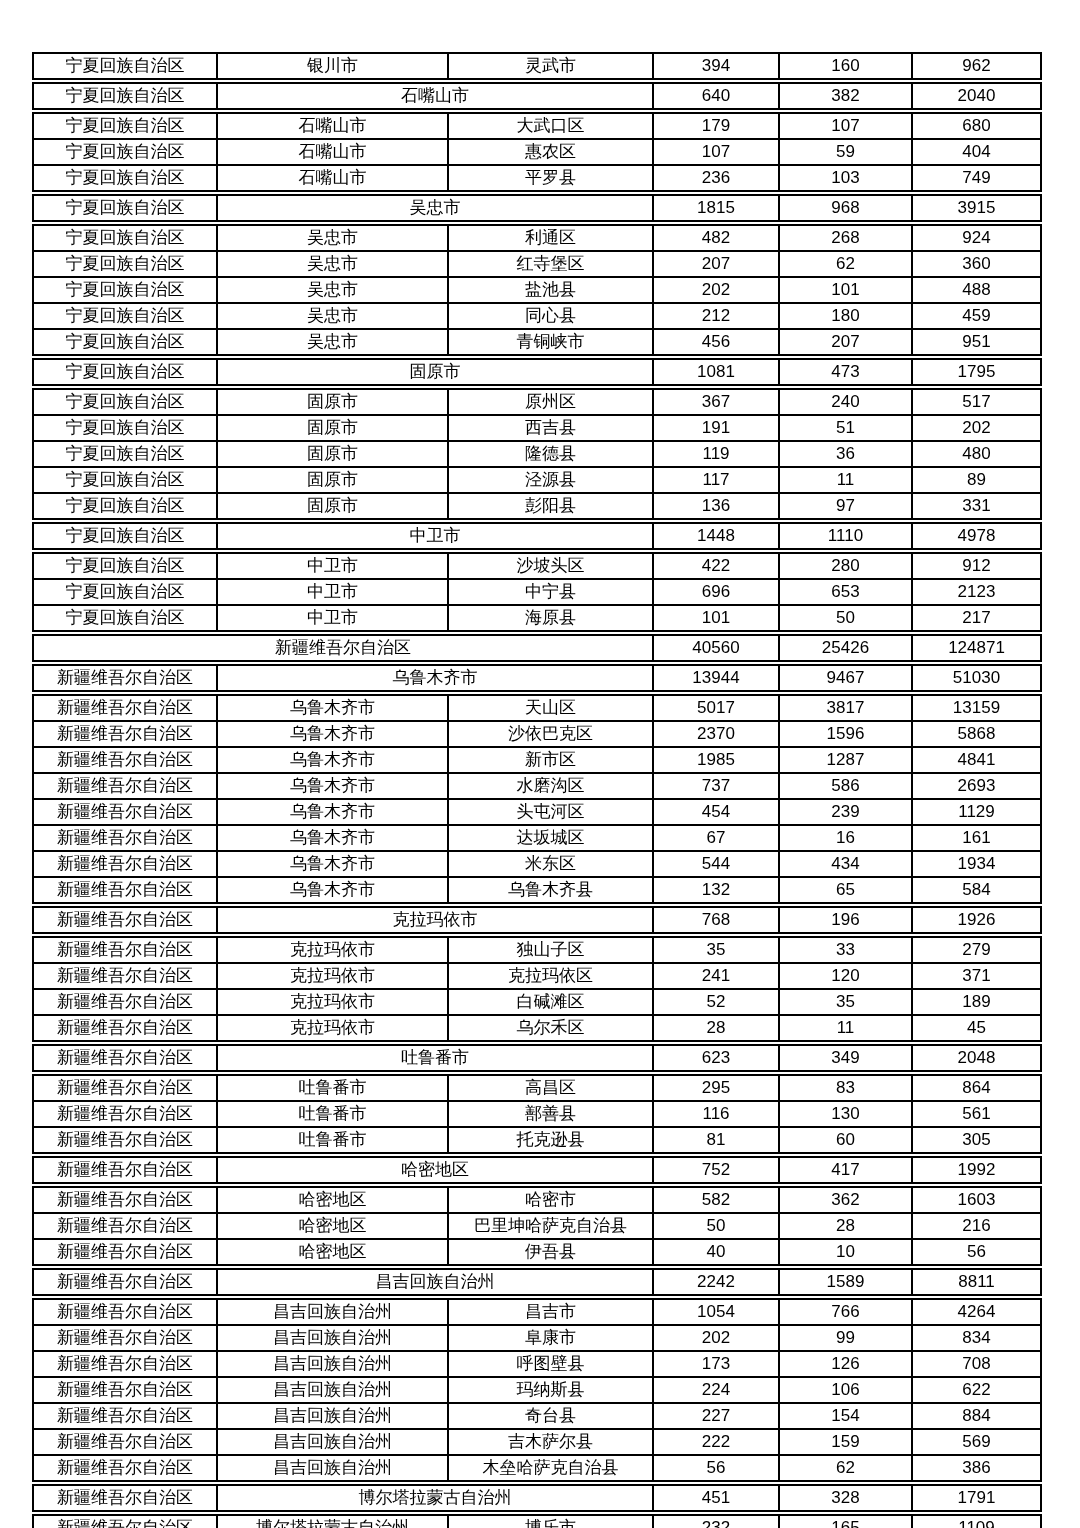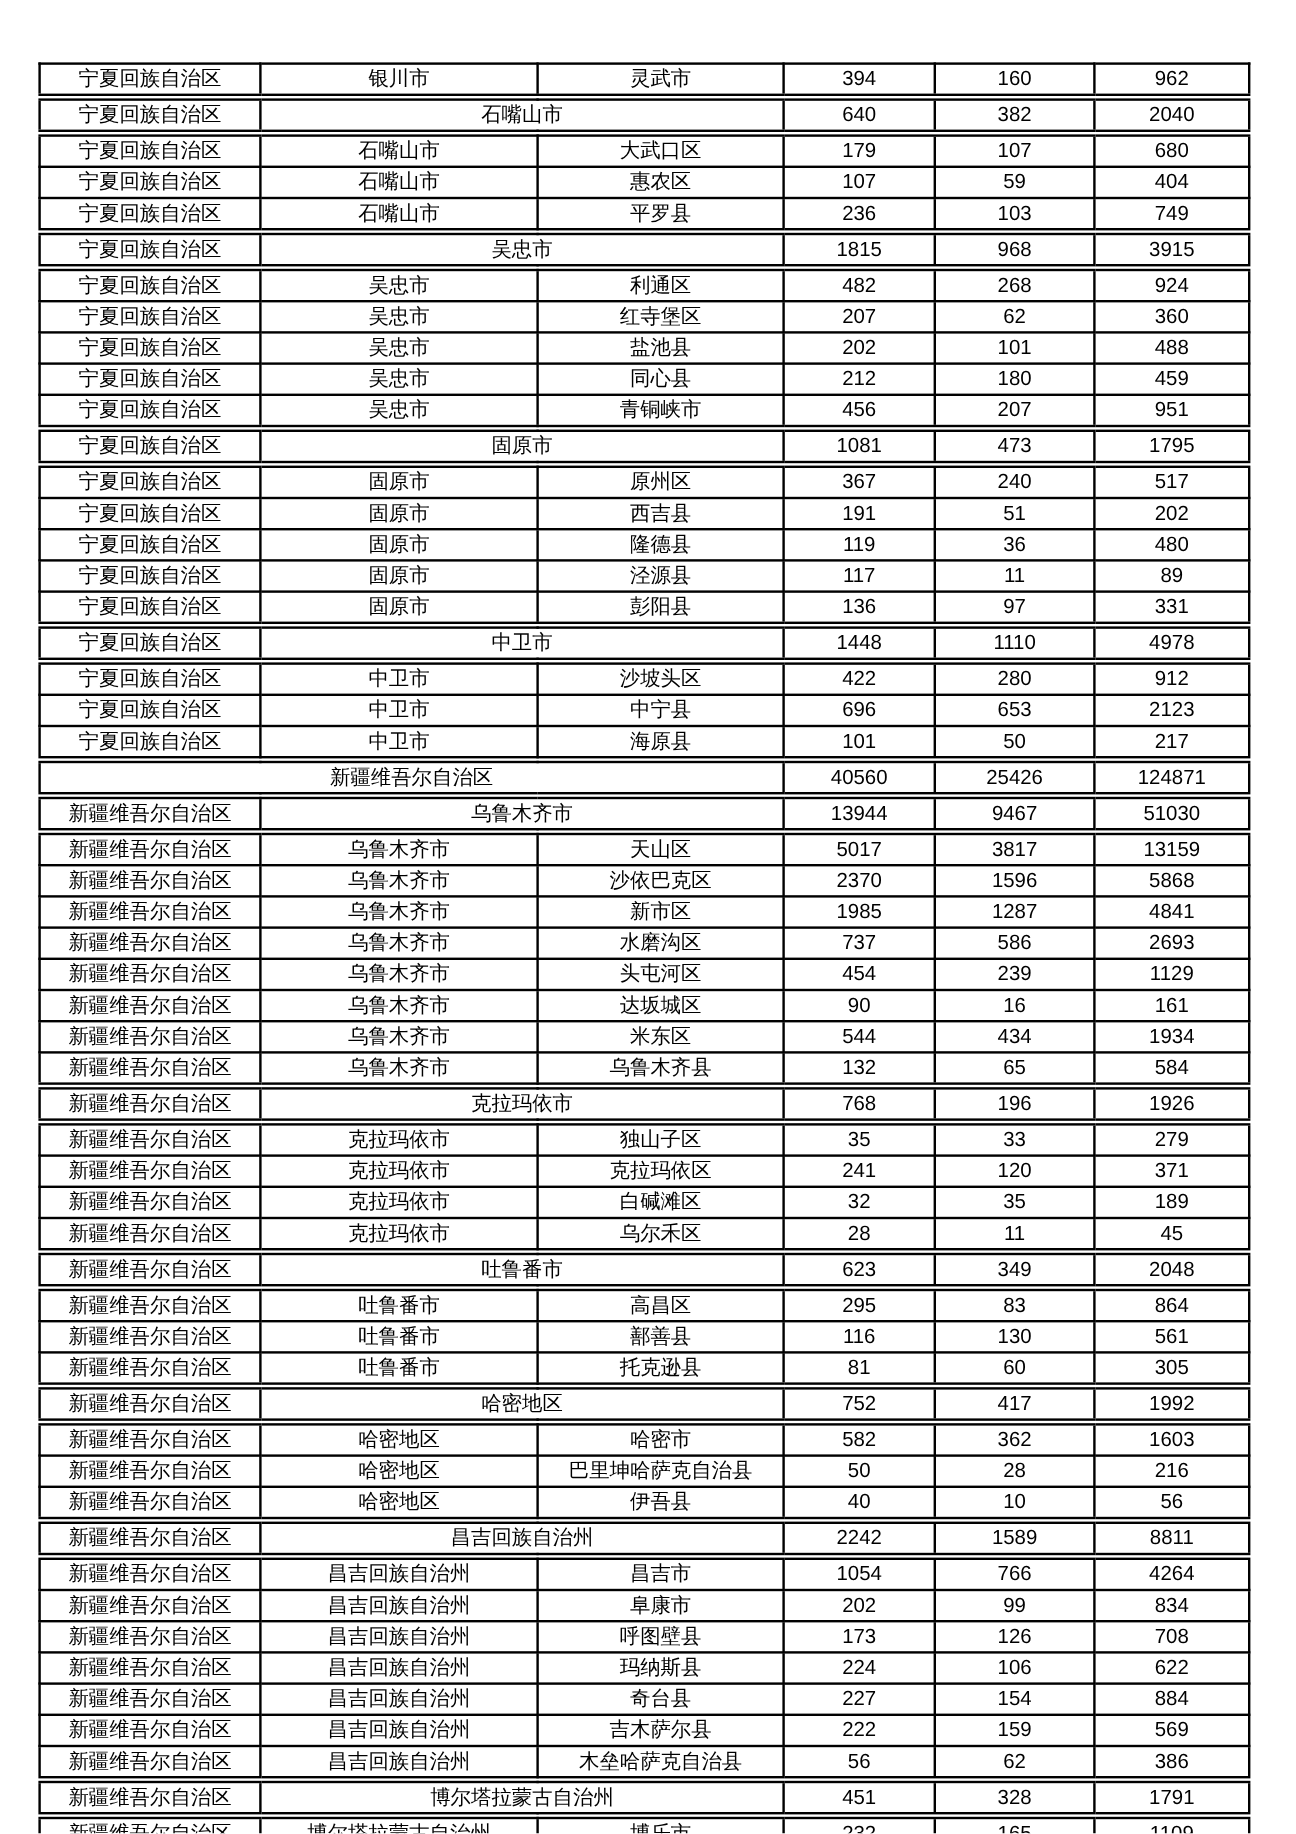--- a/index.html
+++ b/index.html
@@ -271,21 +271,21 @@
           <td colspan="1">乌鲁木齐市</td>
           <td colspan="1">头屯河区</td>
           <td colspan="1">454</td>
           <td colspan="1">239</td>
           <td colspan="1">1129</td>
         </tr>
         <tr>
           <td colspan="1">新疆维吾尔自治区</td>
           <td colspan="1">乌鲁木齐市</td>
           <td colspan="1">达坂城区</td>
-          <td colspan="1">90</td>
+          <td colspan="1">67</td>
           <td colspan="1">16</td>
           <td colspan="1">161</td>
         </tr>
         <tr>
           <td colspan="1">新疆维吾尔自治区</td>
           <td colspan="1">乌鲁木齐市</td>
           <td colspan="1">米东区</td>
           <td colspan="1">544</td>
           <td colspan="1">434</td>
           <td colspan="1">1934</td>
@@ -318,21 +318,21 @@
           <td colspan="1">克拉玛依市</td>
           <td colspan="1">克拉玛依区</td>
           <td colspan="1">241</td>
           <td colspan="1">120</td>
           <td colspan="1">371</td>
         </tr>
         <tr>
           <td colspan="1">新疆维吾尔自治区</td>
           <td colspan="1">克拉玛依市</td>
           <td colspan="1">白碱滩区</td>
-          <td colspan="1">32</td>
+          <td colspan="1">52</td>
           <td colspan="1">35</td>
           <td colspan="1">189</td>
         </tr>
         <tr>
           <td colspan="1">新疆维吾尔自治区</td>
           <td colspan="1">克拉玛依市</td>
           <td colspan="1">乌尔禾区</td>
           <td colspan="1">28</td>
           <td colspan="1">11</td>
           <td colspan="1">45</td>

